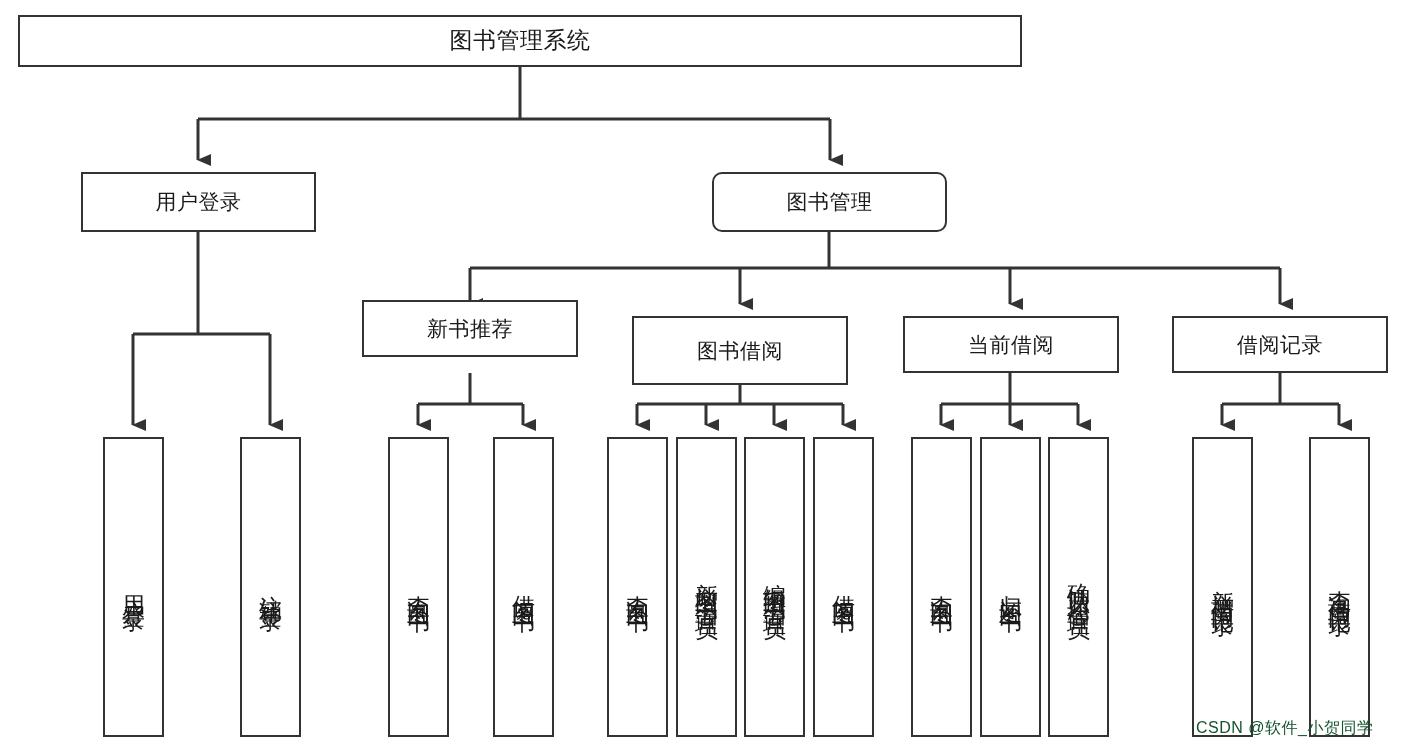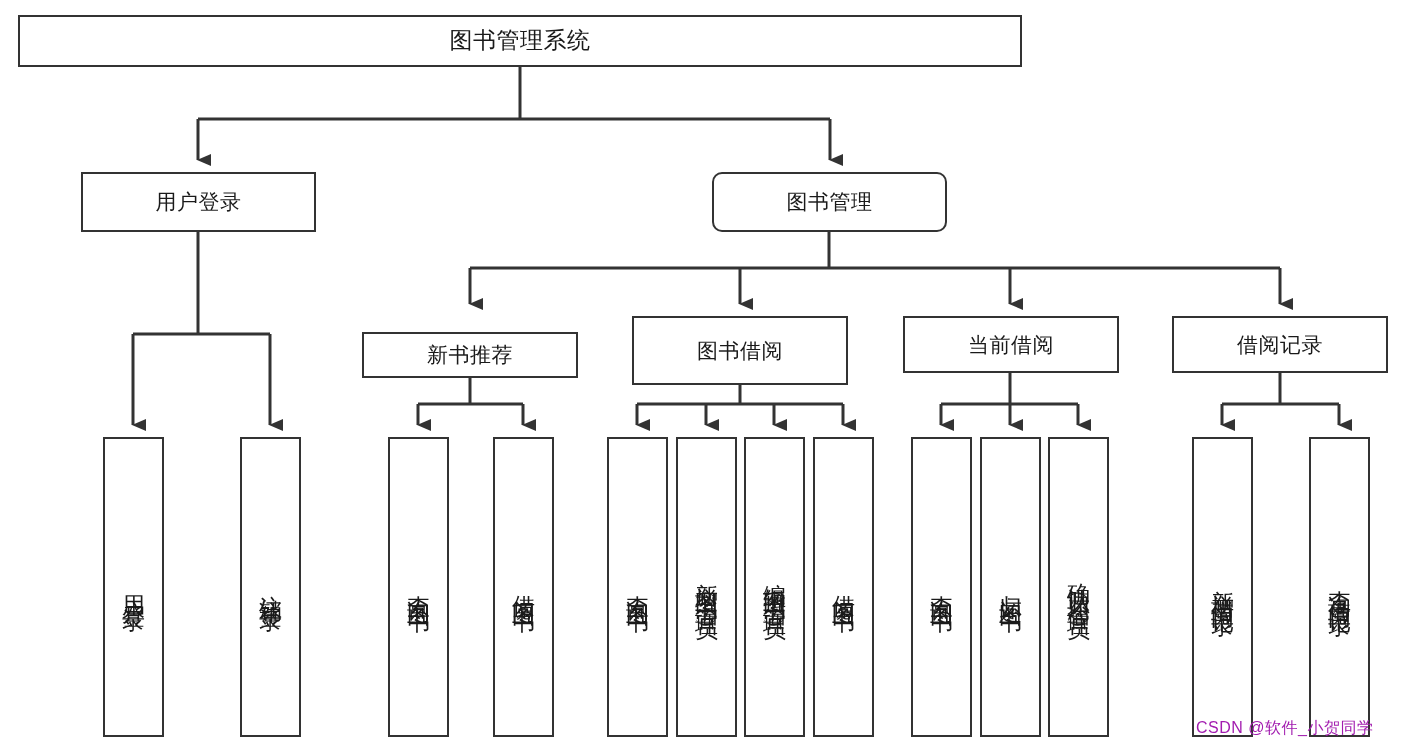--- a/index.html
+++ b/index.html
@@ -47,21 +47,21 @@
     writing-mode:vertical-rl;
     text-orientation:upright;
     font-size:23px;
     line-height:1.0;
     letter-spacing:5px;
     max-height:284px;
   }
   .watermark{
     position:absolute;
     font-size:16px;
-    color:#a21caf;
+    color:#14532d;
     white-space:nowrap;
     z-index:9;
     letter-spacing:0.5px;
   }
   svg.links{
     position:absolute;left:0;top:0;width:1405px;height:747px;
     z-index:1;pointer-events:none;
   }
 </style>
 </head>
@@ -126,21 +126,21 @@
     <span class="lbl">图书管理系统</span>
   </div>
 
   <div class="node horiz" style="left:81px;top:172px;width:235px;height:60px;">
     <span class="lbl">用户登录</span>
   </div>
   <div class="node horiz" style="left:712px;top:172px;width:235px;height:60px;border-radius:10px;">
     <span class="lbl">图书管理</span>
   </div>
 
-  <div class="node horiz" style="left:362px;top:332px;width:216px;height:46px;">
+  <div class="node horiz" style="left:362px;top:300px;width:216px;height:57px;">
     <span class="lbl">新书推荐</span>
   </div>
   <div class="node horiz" style="left:632px;top:316px;width:216px;height:69px;">
     <span class="lbl">图书借阅</span>
   </div>
   <div class="node horiz" style="left:903px;top:316px;width:216px;height:57px;">
     <span class="lbl">当前借阅</span>
   </div>
   <div class="node horiz" style="left:1172px;top:316px;width:216px;height:57px;align-items:center;">
     <span class="lbl">借阅记录</span>

